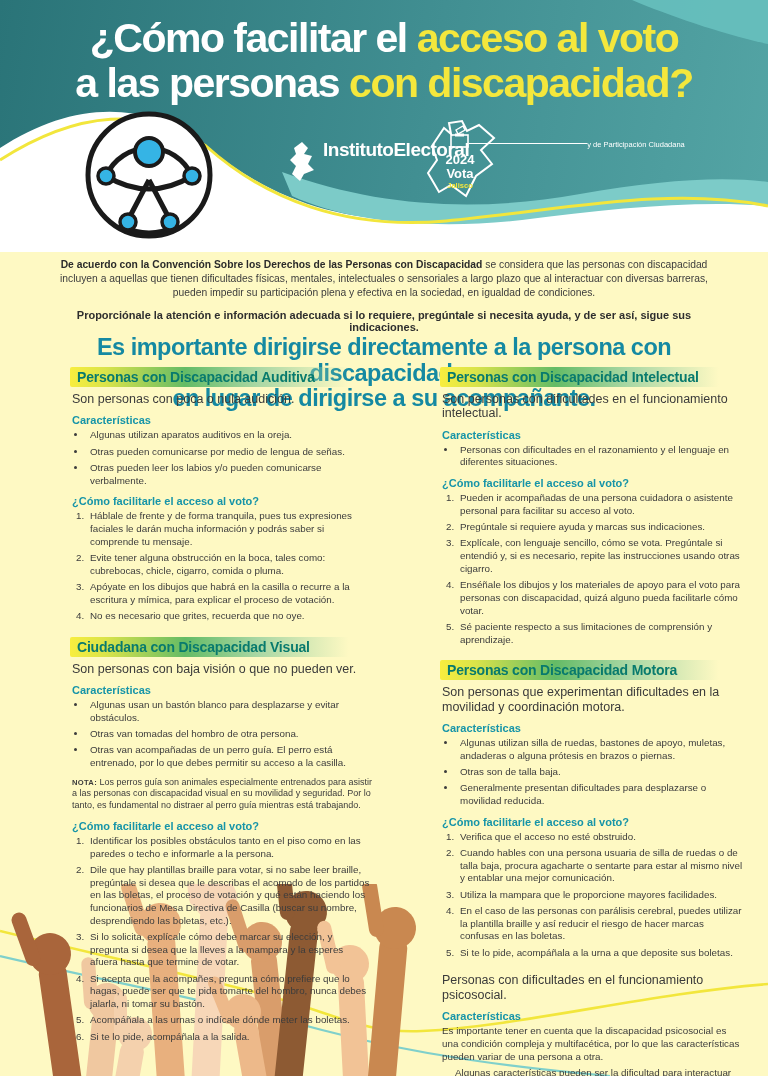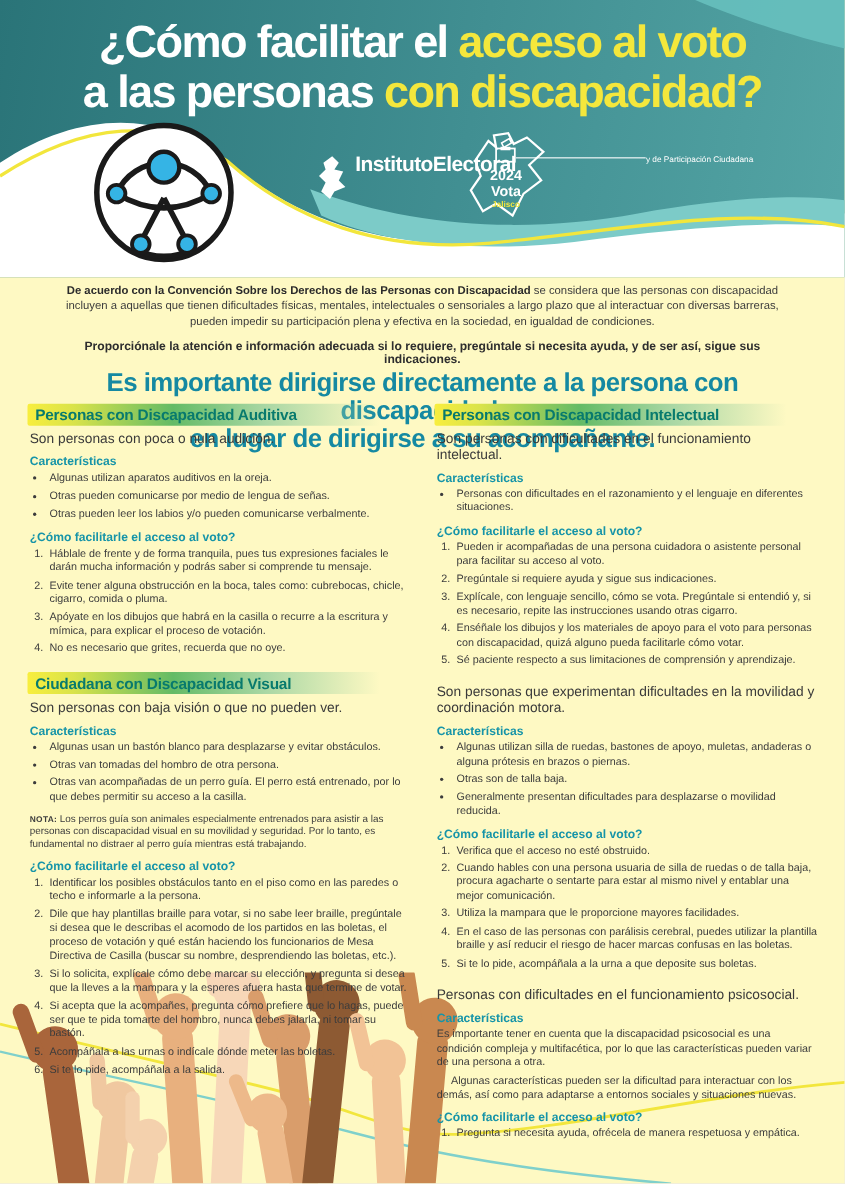--- a/index.html
+++ b/index.html
@@ -23,21 +23,21 @@
   
   .intro{position:absolute;top:258px;left:44px;width:680px;text-align:center;z-index:3;}
   .intro-p1{font-size:10.3px;line-height:1.35;color:#3c3c3c;margin:0;}
   .intro-p1 b{color:#2b2b2b;}
   .intro-p2{font-size:11px;font-weight:bold;color:#2e2e2e;margin:9px 0 2px;}
   .intro-p3{font-size:23.5px;font-weight:bold;color:#1589a2;line-height:1.1;margin:2px 0 0;letter-spacing:-0.5px;}
   .intro-p3 span{display:block;}
   
   .cols{position:absolute;top:367px;left:25px;width:718px;display:flex;gap:22px;z-index:3;}
   .col{flex:1;min-width:0;}
-  .card{margin-bottom:14px;}
+  .card{margin-bottom:14px;margin-left:45px;}
   .sec-bar{background:linear-gradient(90deg,#f8ee3e 0%,#d9e34a 12%,#64bb66 38%,#a9d7a4 62%,rgba(255,255,255,0) 92%);
            padding:2px 7px;border-radius:2px;}
   .sec-title{margin:0;font-size:14px;font-weight:bold;color:#087a6d;letter-spacing:-0.2px;}
   .sec-desc{font-size:12.5px;color:#3a3a3a;margin:5px 0 7px 2px;line-height:1.15;}
   .sub{font-size:11px;font-weight:bold;color:#1694a8;margin:8px 0 3px 2px;}
   ul.bullets{margin:0;padding-left:17px;list-style:disc;}
   ol.steps{margin:0;padding-left:17px;}
   .bullet-item,.step-item{font-size:9.8px;color:#3c3c3c;line-height:1.3;margin-bottom:3.5px;padding-left:3px;}
   .nota{font-size:9px;color:#3c3c3c;line-height:1.3;margin:7px 0 0 2px;}
   .nota-label{font-size:7.6px;font-weight:bold;letter-spacing:0.3px;}
@@ -164,27 +164,30 @@
               <h3 class="sec-title">Personas con Discapacidad Intelectual</h3>
             </div>
             <p class="sec-desc">Son personas con dificultades en el funcionamiento intelectual.</p>
             <h4 class="sub">Características</h4>
             <ul class="bullets">
               <li class="bullet-item">Personas con dificultades en el razonamiento y el lenguaje en diferentes situaciones.</li>
             </ul>
             <h4 class="sub">¿Cómo facilitarle el acceso al voto?</h4>
             <ol class="steps">
               <li class="step-item">Pueden ir acompañadas de una persona cuidadora o asistente personal para facilitar su acceso al voto.</li>
-              <li class="step-item">Pregúntale si requiere ayuda y sigue sus indicaciones.</li>
+              <li class="step-item">Pregúntale si requiere ayuda y marcas sus indicaciones.</li>
               <li class="step-item">Explícale, con lenguaje sencillo, cómo se vota. Pregúntale si entendió y, si es necesario, repite las instrucciones usando otras cigarro.</li>
               <li class="step-item">Enséñale los dibujos y los materiales de apoyo para el voto para personas con discapacidad, quizá alguno pueda facilitarle cómo votar.</li>
               <li class="step-item">Sé paciente respecto a sus limitaciones de comprensión y aprendizaje.</li>
             </ol>
           </section>
           <section class="card">
+            <div class="sec-bar">
+              <h3 class="sec-title">Personas con Discapacidad Motora</h3>
+            </div>
             <p class="sec-desc">Son personas que experimentan dificultades en la movilidad y coordinación motora.</p>
             <h4 class="sub">Características</h4>
             <ul class="bullets">
               <li class="bullet-item">Algunas utilizan silla de ruedas, bastones de apoyo, muletas, andaderas o alguna prótesis en brazos o piernas.</li>
               <li class="bullet-item">Otras son de talla baja.</li>
               <li class="bullet-item">Generalmente presentan dificultades para desplazarse o movilidad reducida.</li>
             </ul>
             <h4 class="sub">¿Cómo facilitarle el acceso al voto?</h4>
             <ol class="steps">
               <li class="step-item">Verifica que el acceso no esté obstruido.</li>

